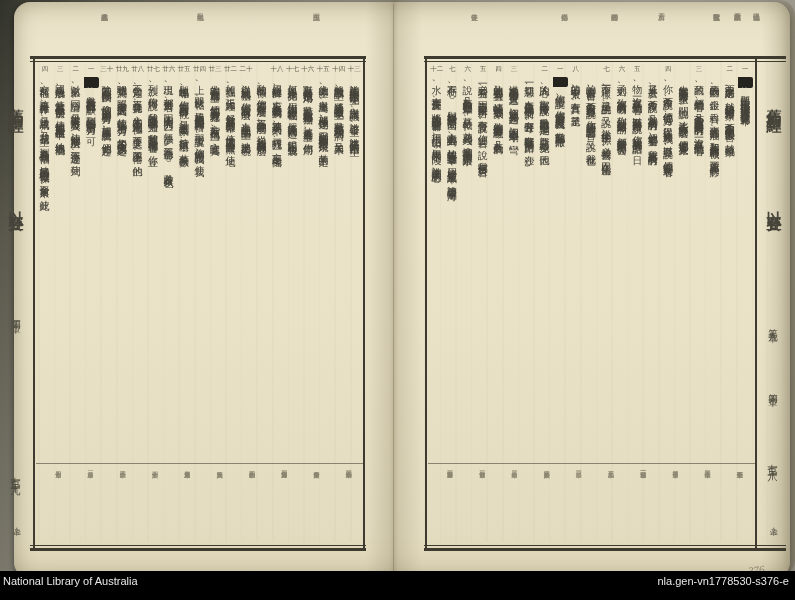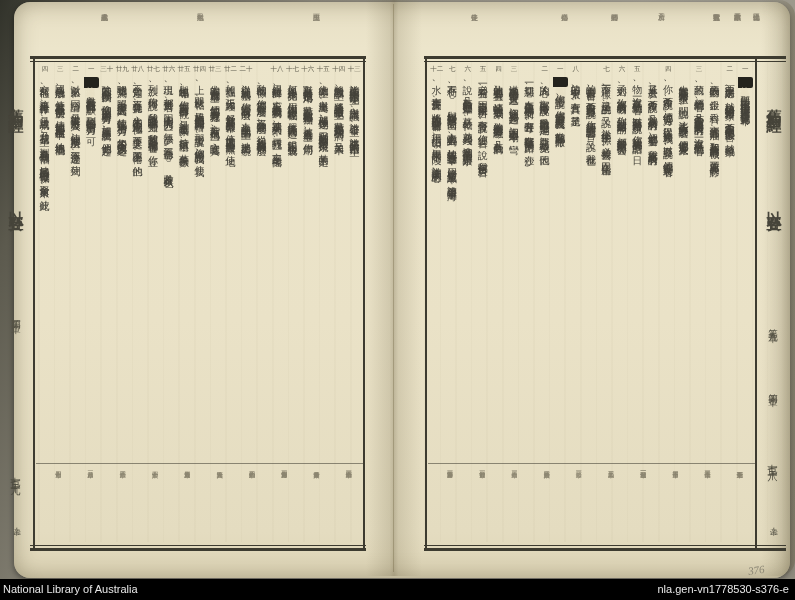--- a/index.html
+++ b/index.html
@@ -37,21 +37,21 @@
     font-size:10px;line-height:15.5px;letter-spacing:1px;color:#44423a;}
   .chapter-box{display:inline-block;background:#24231d;color:#e8e0c5;border-radius:2px;
     padding:3px 1px;margin-block-end:4px;font-size:9px;font-weight:bold;letter-spacing:1px;}
   .fnotes{position:absolute;display:flex;flex-direction:row-reverse;justify-content:space-around;}
   .fn{writing-mode:vertical-rl;font-size:6px;line-height:7px;letter-spacing:0;
     color:#8b8570;width:14px;height:100%;overflow:hidden;}
   
   #pencil{position:absolute;left:748px;top:564px;font-size:11px;font-style:italic;
     color:#8a8574;transform:rotate(-8deg);}
   
-  #footerbar{position:absolute;left:0;bottom:0;width:795px;height:21px;background:#000;
+  #footerbar{position:absolute;left:0;bottom:0;width:795px;height:29px;background:#000;
     font-family:"Liberation Sans",sans-serif;font-size:11px;color:#e8e8e8;}
   #footerbar .lib{position:absolute;left:3px;top:4px;}
   #footerbar .id{position:absolute;right:6px;top:4px;}
 </style>
 </head>
 <body>
 
 <div id="stage">
   <div id="book">
     <div class="ghost" style="left:24px;width:340px;"></div>

